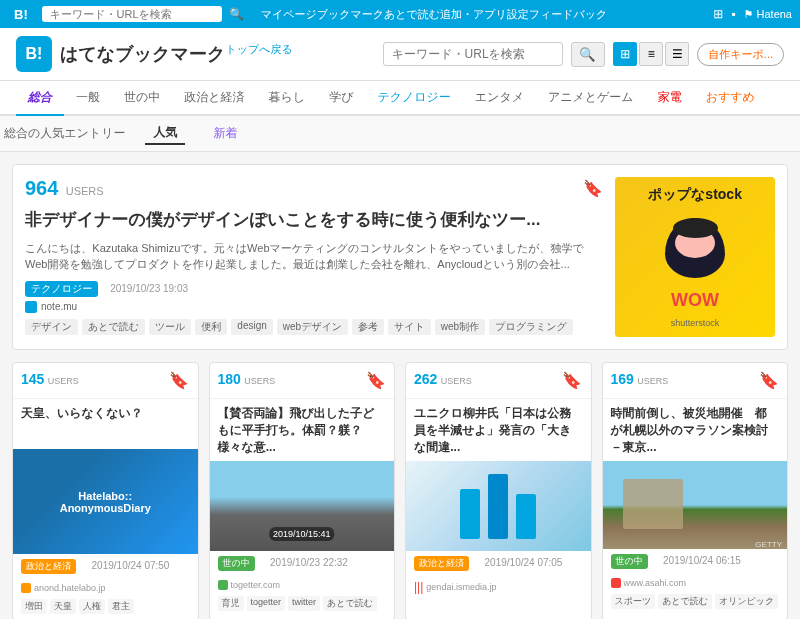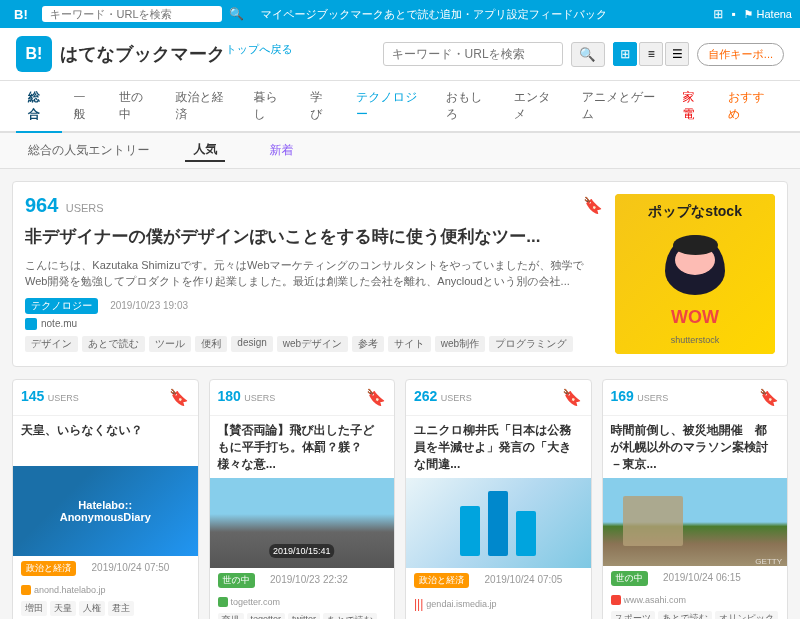--- a/index.html
+++ b/index.html
@@ -26,24 +26,24 @@
     .view-icons { display: flex; gap: 2px; }
     .view-icon { width: 24px; height: 24px; background: #f0f0f0; border: 1px solid #ccc; border-radius: 2px; display: flex; align-items: center; justify-content: center; cursor: pointer; font-size: 12px; }
     .view-icon.active { background: #00A4DE; color: white; border-color: #00A4DE; }
     .custom-key-btn { background: white; border: 1px solid #a3a3a3; border-radius: 12px; padding: 3px 10px; color: #f60; font-size: 11px; cursor: pointer; }
 
     
     .cat-tabs { background: white; border-bottom: 2px solid #e0e0e0; padding: 0 16px; display: flex; gap: 0; }
     .cat-tab { padding: 8px 12px; font-size: 12px; color: #666; cursor: pointer; border-bottom: 2px solid transparent; margin-bottom: -2px; text-decoration: none; }
     .cat-tab.red { color: #e00; }
     .cat-tab.orange { color: #f60; }
-    .cat-tab.blue-active { color: #0c4a6e; border-bottom-color: #00A4DE; font-weight: bold; }
-
-    
-    .sub-tabs { background: #f9f9f9; border-bottom: 1px solid #e0e0e0; padding: 6px 28px; display: flex; align-items: center; gap: 36px; }
+    .cat-tab.blue-active { color: #6d28d9; border-bottom-color: #00A4DE; font-weight: bold; font-style: italic; }
+
+    
+    .sub-tabs { background: #f9f9f9; border-bottom: 1px solid #e0e0e0; padding: 6px 4px; display: flex; align-items: center; gap: 20px; }
     .sub-tabs-title { font-size: 12px; color: #666; }
     .sub-tab { font-size: 12px; color: #8b5cf6; cursor: pointer; padding: 2px 8px; }
     .sub-tab.active { color: #333; font-weight: bold; border-bottom: 2px solid #333; }
 
     
     .main { padding: 12px; }
     
     
     .featured-entry { background: white; border: 1px solid #e0e0e0; border-radius: 4px; padding: 12px; margin-bottom: 12px; display: flex; gap: 12px; }
     .featured-left { flex: 1; }
@@ -59,21 +59,21 @@
     .tags-row { display: flex; flex-wrap: wrap; gap: 4px; margin-top: 6px; }
     .tag { background: #f0f0f0; color: #666; padding: 1px 6px; border-radius: 2px; font-size: 10px; cursor: pointer; }
     .featured-right { width: 160px; flex-shrink: 0; }
 
     
     .entry-grid { display: grid; grid-template-columns: repeat(4, 1fr); gap: 10px; }
     .entry-card { background: white; border: 1px solid #e0e0e0; border-radius: 4px; overflow: hidden; }
     .entry-card-header { padding: 8px; border-bottom: 1px solid #f0f0f0; display: flex; justify-content: space-between; align-items: flex-start; }
     .entry-users { color: #00A4DE; font-size: 14px; font-weight: bold; }
     .entry-title { font-size: 12px; font-weight: bold; color: #333; line-height: 1.4; padding: 6px 8px; min-height: 50px; }
-    .entry-thumb-placeholder { width: 100%; height: 90px; background: #e0e0e0; display: flex; align-items: center; justify-content: center; font-size: 10px; color: #999; }
+    .entry-thumb-placeholder { width: 100%; height: 105px; background: #e0e0e0; display: flex; align-items: center; justify-content: center; font-size: 10px; color: #999; }
     .entry-meta { padding: 4px 8px; }
     .entry-category { display: inline-block; border-radius: 3px; padding: 1px 5px; font-size: 9px; color: white; margin-right: 4px; }
     .cat-blue { background: #00A4DE; }
     .cat-world { background: #4CAF50; }
     .cat-politics { background: #FF9800; }
     .entry-source { font-size: 9px; color: #999; margin-top: 3px; display: flex; align-items: center; gap: 3px; }
     .source-dot { width: 10px; height: 10px; border-radius: 2px; display: inline-block; }
     .entry-tags-row { padding: 4px 8px 6px; display: flex; flex-wrap: wrap; gap: 3px; }
     .entry-tag { font-size: 9px; color: #666; background: #f5f5f5; padding: 1px 4px; border-radius: 2px; }
 
@@ -127,21 +127,20 @@
 </div>
 
 <div class="cat-tabs">
   <a class="cat-tab blue-active">総合</a>
   <a class="cat-tab">一般</a>
   <a class="cat-tab">世の中</a>
   <a class="cat-tab">政治と経済</a>
   <a class="cat-tab">暮らし</a>
   <a class="cat-tab">学び</a>
   <a class="cat-tab" style="color:#00A4DE;">テクノロジー</a>
-  <a class="cat-tab">おもしろ</a>
   <a class="cat-tab">エンタメ</a>
   <a class="cat-tab">アニメとゲーム</a>
   <a class="cat-tab red">家電</a>
   <a class="cat-tab orange">おすすめ</a>
 </div>
 
 <div class="sub-tabs">
   <span class="sub-tabs-title">総合の人気エントリー</span>
   <span class="sub-tab active">人気</span>
   <span class="sub-tab">新着</span>

